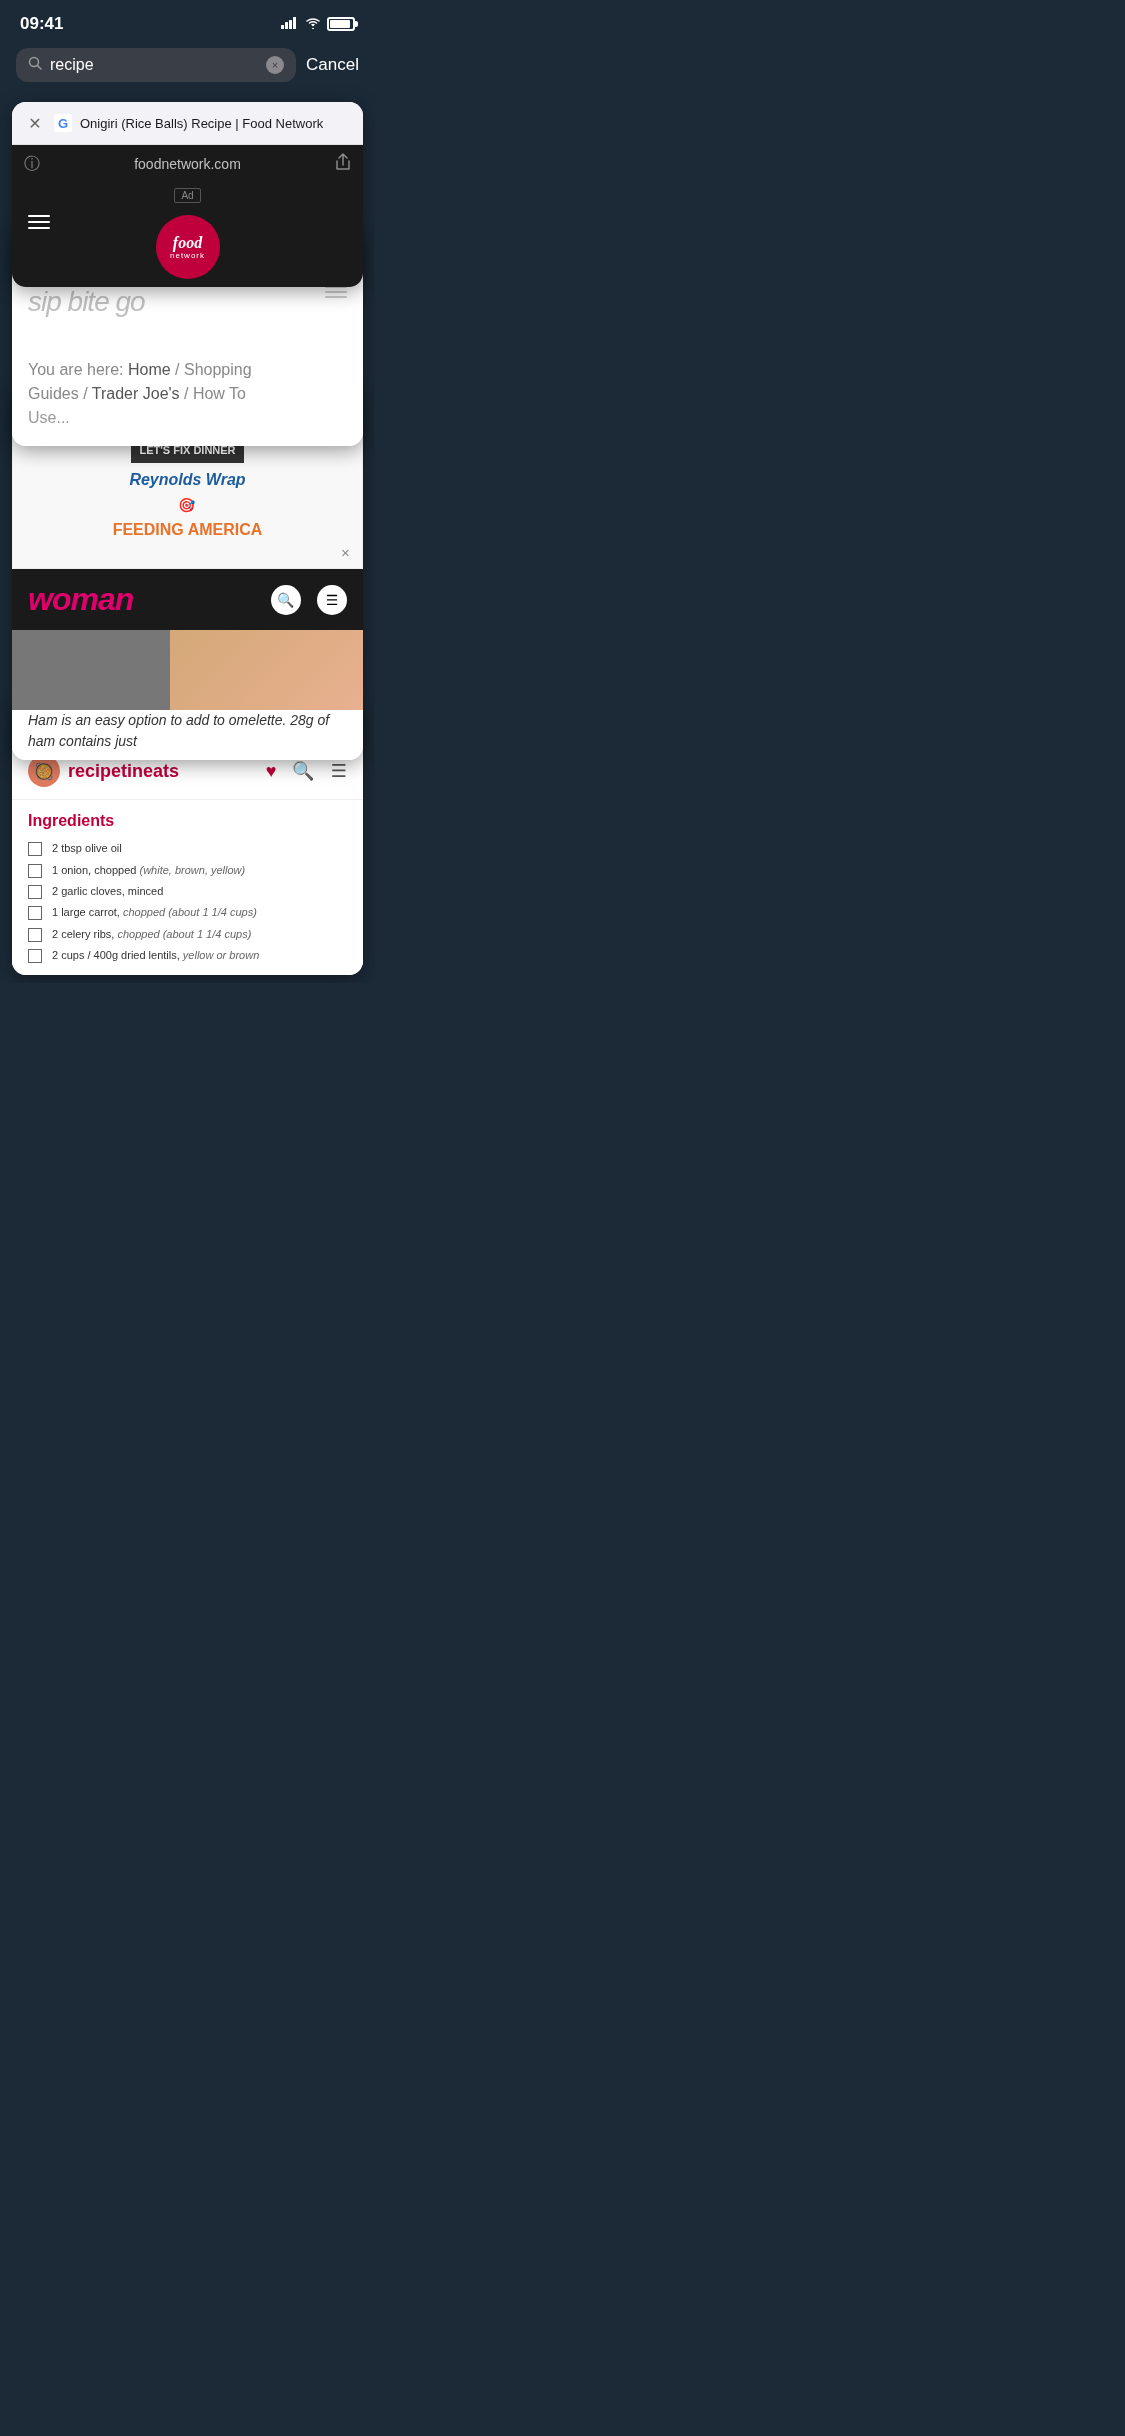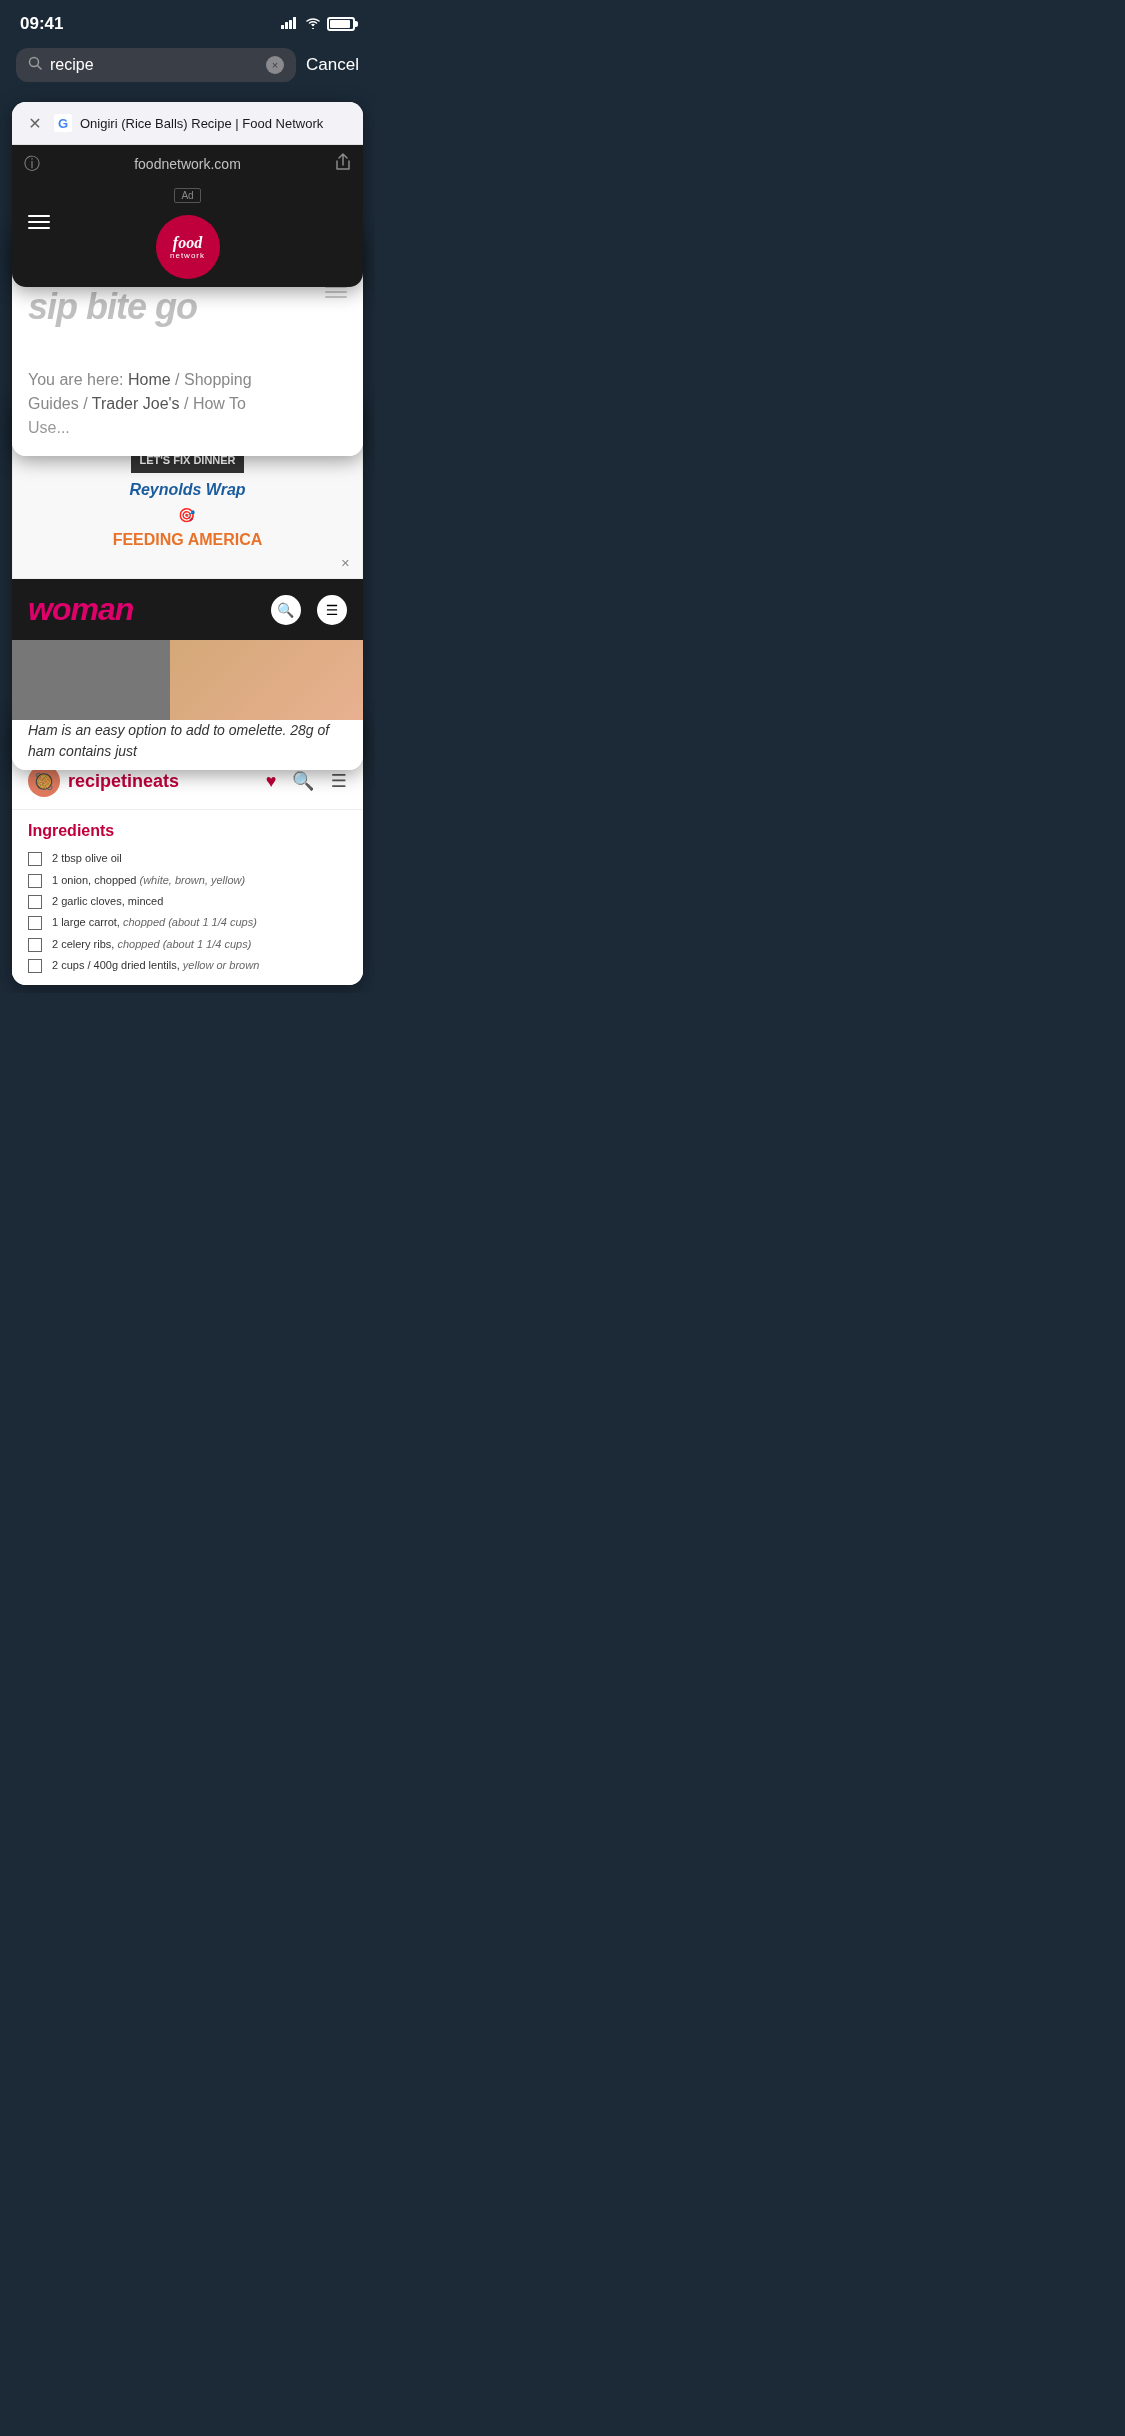--- a/index.html
+++ b/index.html
@@ -228,23 +228,23 @@
     .recipe-nav-btn.right { border-left: 1px solid #333; }
 
     
     .card2-content {
       background: white;
       padding: 16px;
       min-height: 160px;
     }
     .sipbitego-logo {
       color: #c0c0c0;
-      font-size: 36px;
+      font-size: 28px;
       font-style: italic;
-      font-weight: 700;
+      font-weight: 400;
       letter-spacing: -1px;
     }
 
     
     .card3-content { background: white; }
     .ad-banner {
       background: #f8f8f8;
       border: 1px solid #eee;
       margin: 0;
       padding: 8px 12px;

